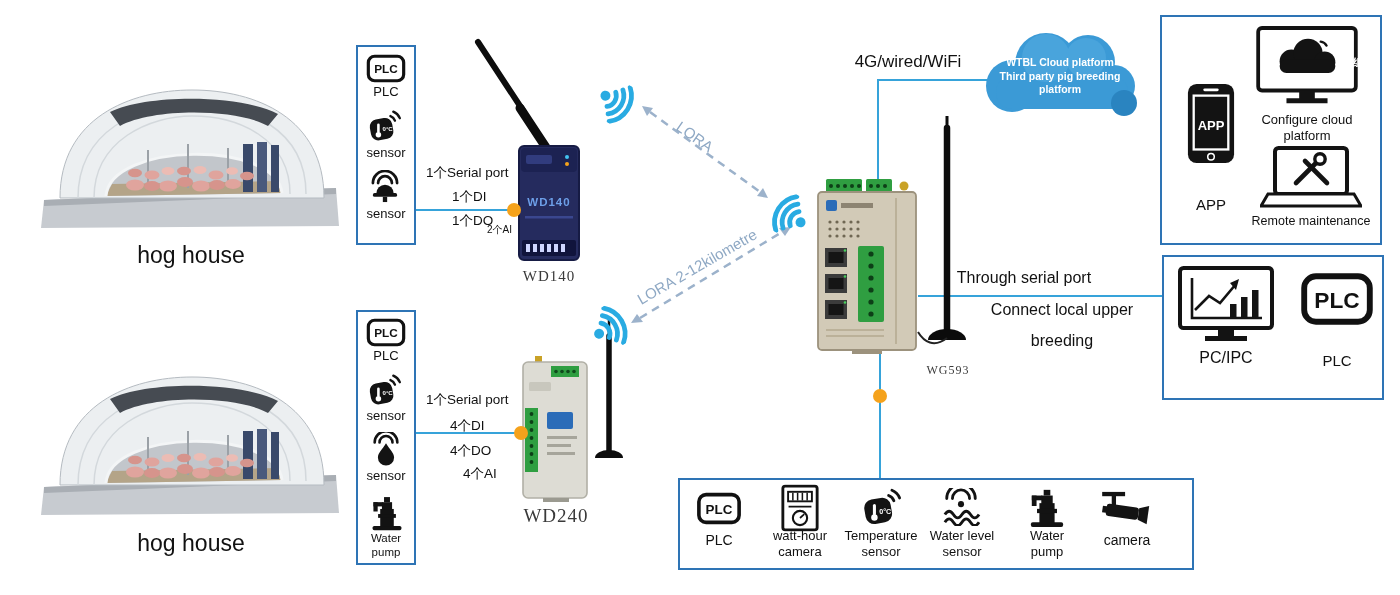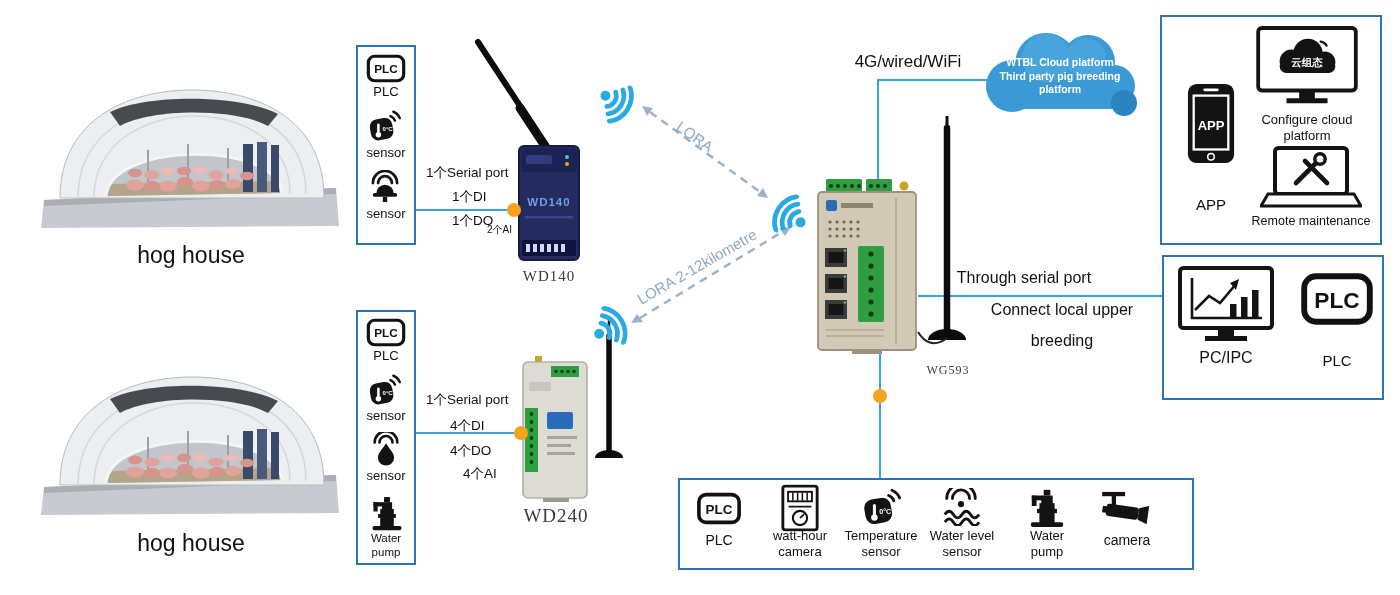--- a/index.html
+++ b/index.html
@@ -434,21 +434,21 @@
 
   <div class="bluebox" style="left:1160px;top:15px;width:222px;height:230px"></div>
   <svg class="icon" style="left:1186px;top:82px" width="50" height="83" viewBox="0 0 52 86">
       <use href="#sym-phone"></use>
     </svg>
   <div class="overlaytext" style="left:1186px;top:118px;width:50px;color:#fff;font-weight:bold;font-size:13px">APP</div>
   <div class="lbl" style="left:1186px;top:196px;width:50px;font-size:15px">APP</div>
   <svg class="icon" style="left:1256px;top:26px" width="102" height="88" viewBox="0 0 104 90">
       <use href="#sym-moncloud"></use>
     </svg>
-  <div class="overlaytext" style="left:1277px;top:56px;width:60px;color:#fff;font-weight:bold;font-size:10.5px">云组态</div>
+  <div class="overlaytext" style="left:1328px;top:56px;width:60px;color:#fff;font-weight:bold;font-size:10.5px">云组态</div>
   <div class="lbl" style="left:1246px;top:112px;width:122px;font-size:13px">
     <span style="display:block">Configure cloud</span>
     <span style="display:block">platform</span>
   </div>
   <svg class="icon" style="left:1260px;top:146px" width="102" height="66" viewBox="0 0 102 66">
       <use href="#sym-laptop"></use>
     </svg>
   <div class="lbl" style="left:1240px;top:214px;width:142px;font-size:12.5px">Remote maintenance</div>
 
   <div class="bluebox" style="left:1162px;top:255px;width:222px;height:145px"></div>

